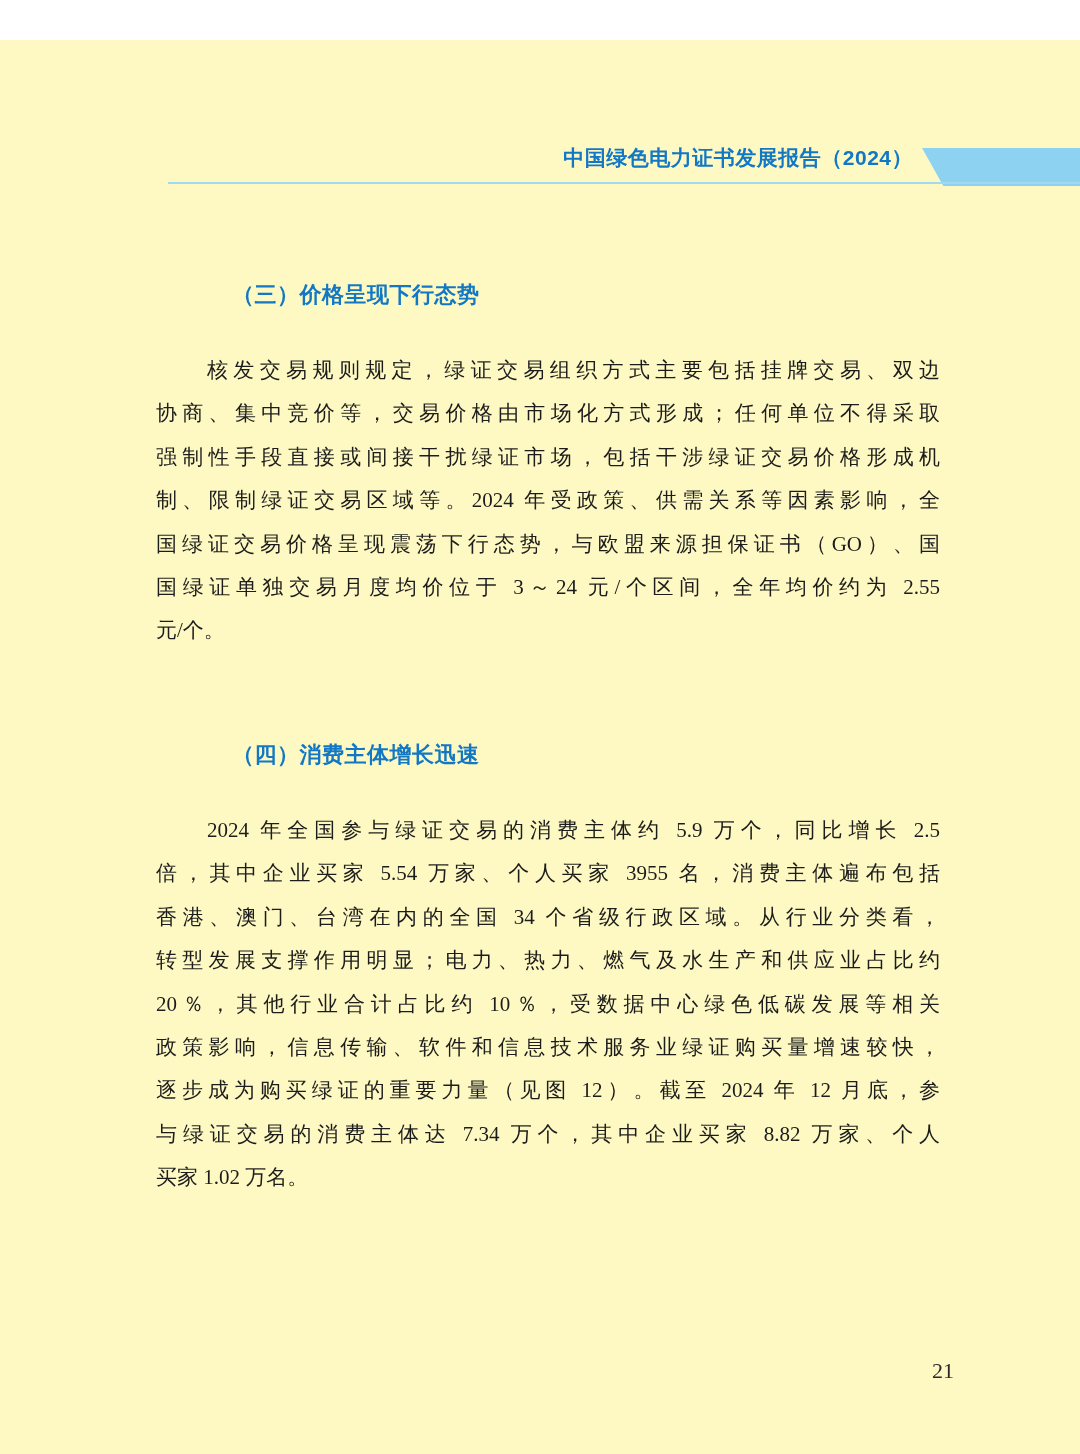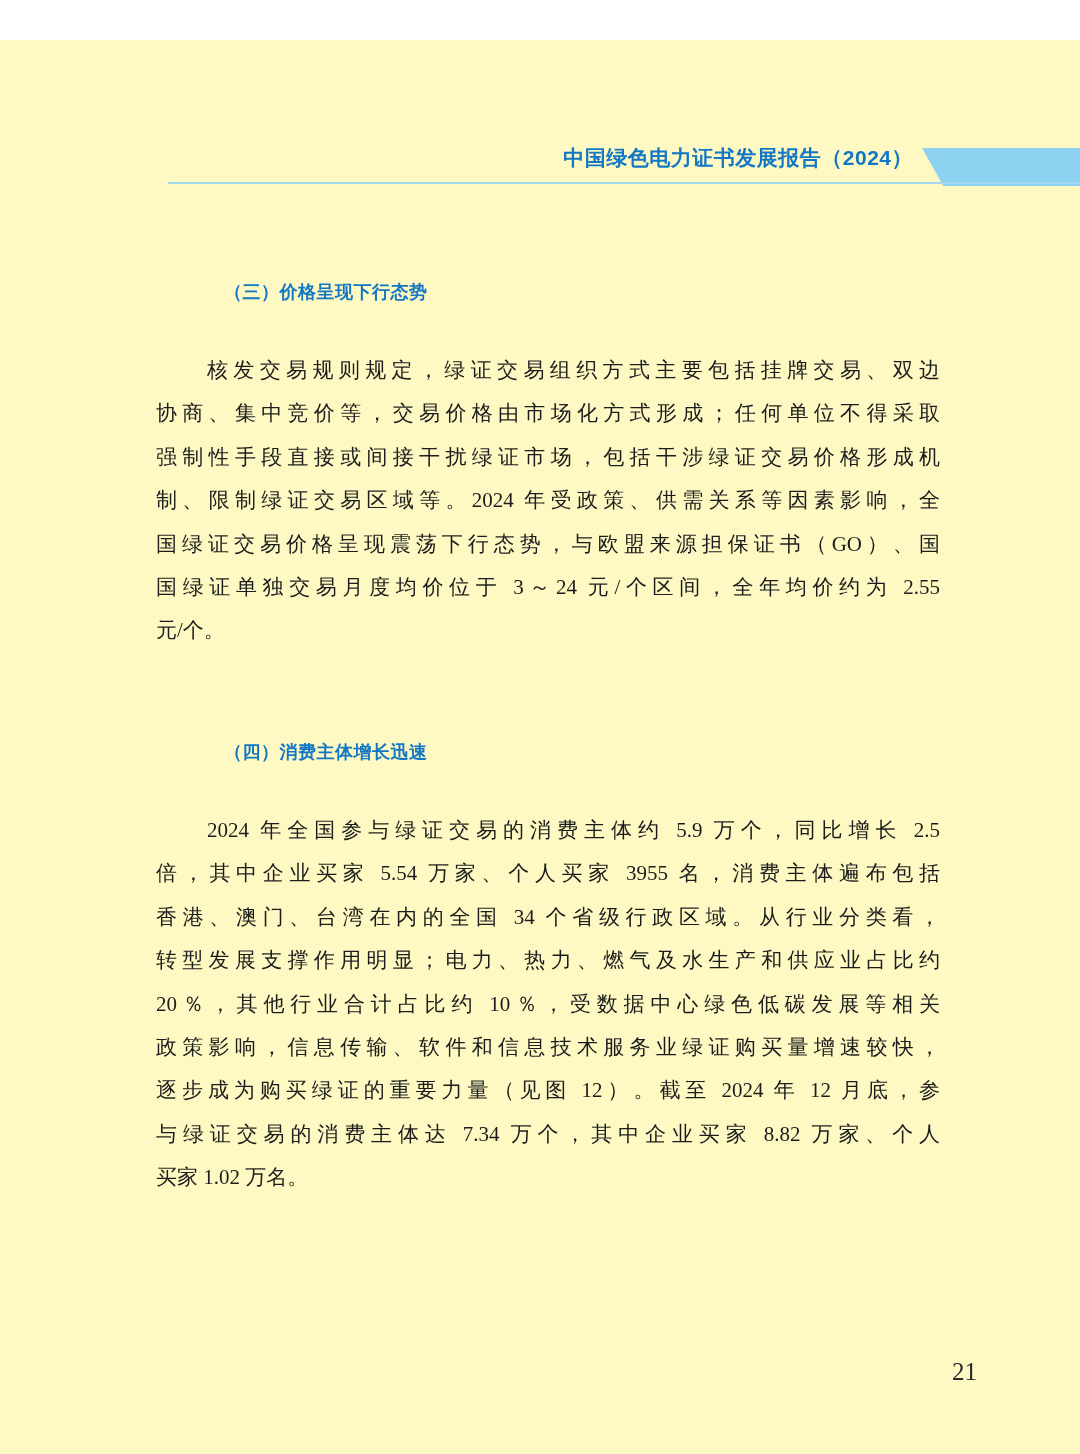--- a/index.html
+++ b/index.html
@@ -40,24 +40,24 @@
     top: 142px;
     left: 168px;
     width: 912px;
     height: 2px;
     background: #a3d9f0;
   }
 
   
   .heading {
     position: absolute;
-    left: 224px;
+    left: 232px;
     margin: 0;
     font-family: Liberation Mono, monospace;
-    font-size: 18px;
+    font-size: 22px;
     font-weight: 700;
     color: #1277c4;
     white-space: nowrap;
     letter-spacing: 0.5px;
   }
   .heading-1 { top: 240px; }
   .heading-2 { top: 700px; }
 
   
   .para {
@@ -77,22 +77,22 @@
     text-align-last: justify;
     white-space: nowrap;
   }
   .para .line:first-child { text-indent: 51px; }
   .para .line:last-child { text-align-last: left; }
 
   
   .page-number {
     position: absolute;
     top: 1318px;
-    left: 952px;
-    font-size: 25px;
+    left: 932px;
+    font-size: 22px;
     color: #2a2a2a;
   }
 </style>
 </head>
 <body>
 
 <div class="page">
 
   <header>
     <div class="header-title">中国绿色电力证书发展报告（2024）</div>

